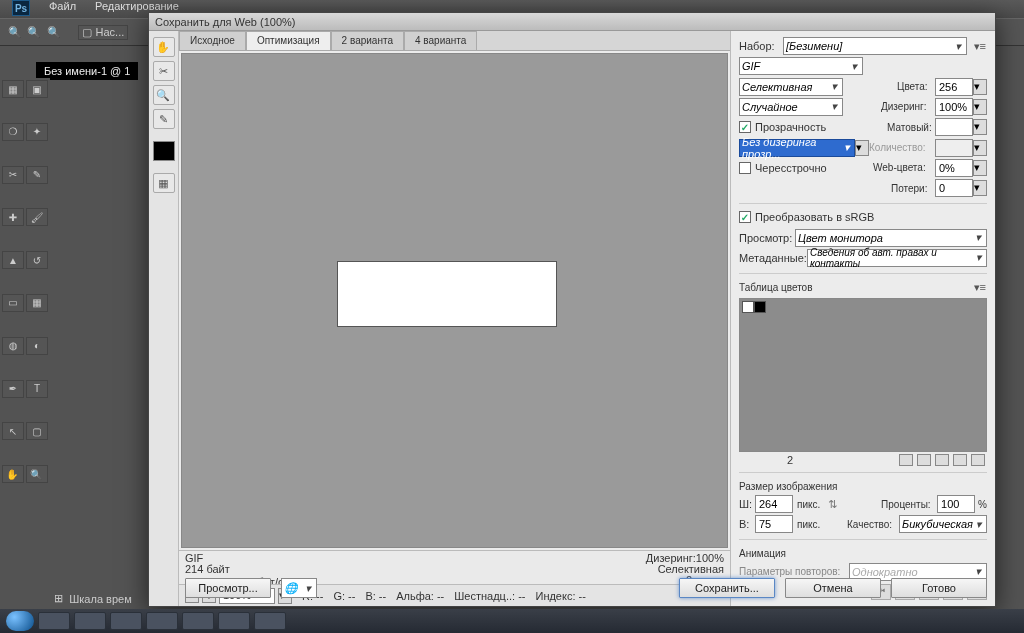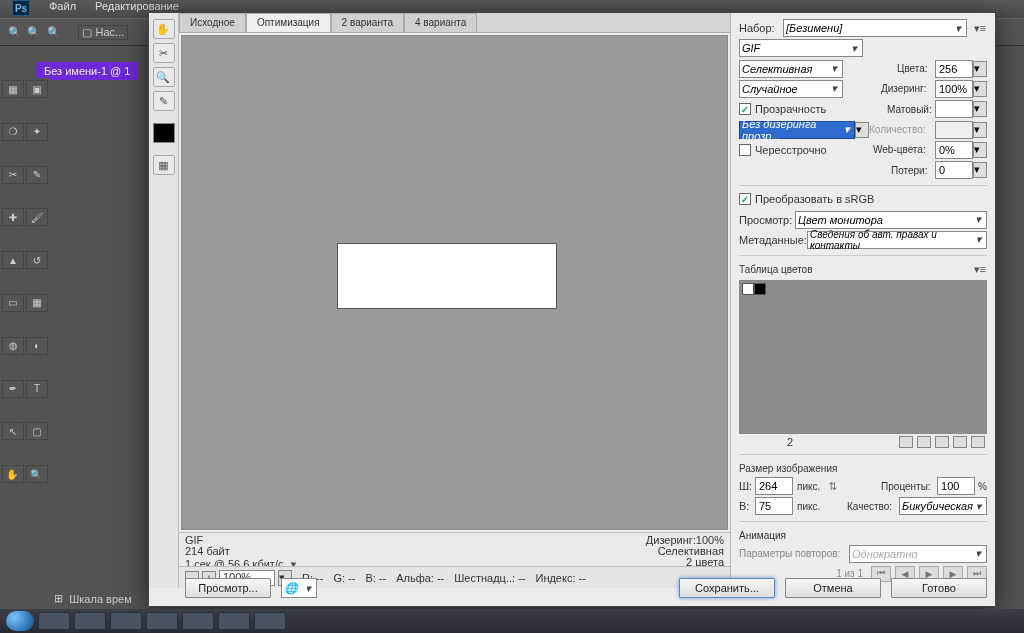--- a/index.html
+++ b/index.html
@@ -4,21 +4,21 @@
 <style>
 * { box-sizing: border-box; margin: 0; padding: 0; font-family: Tahoma, Arial, sans-serif; font-size: 11px; }
 body { background: #4a4a4a; width: 1024px; height: 633px; overflow: hidden; position: relative; }
 
 
 .ps-main { position: absolute; top: 0; left: 0; width: 1024px; height: 633px; background: #535353; }
 .ps-menubar { height: 18px; background: linear-gradient(#5a5a5a,#4a4a4a); display: flex; align-items: flex-start; color: #ddd; padding-left: 12px; gap: 19px; }
 .ps-logo { width: 18px; height: 16px; background: #0a2740; border: 1px solid #1d5a8a; color: #74b4e0; display: flex; align-items: center; justify-content: center; font-weight: bold; font-size: 10px; }
 .ps-menubar span { color: #ddd; cursor: default; }
 .ps-toolbar { position: absolute; top: 18px; left: 0; width: 1024px; height: 28px; background: #555; border-top: 1px solid #666; border-bottom: 1px solid #333; display: flex; align-items: center; gap: 6px; padding-left: 8px; color: #ccc; }
-.ps-doc-tab { position: absolute; top: 62px; left: 36px; color: #eee; background: #6d28d9; padding: 3px 8px; }
+.ps-doc-tab { position: absolute; top: 62px; left: 36px; color: #eee; background: #000000; padding: 3px 8px; }
 .ps-tools { position: absolute; top: 78px; left: 0; width: 50px; height: 430px; background: #535353; display: grid; grid-template-columns: 1fr 1fr; gap: 2px; padding: 2px; }
 .ps-tool { width: 22px; height: 18px; background: #555; border: 1px solid #444; color: #ccc; display: flex; align-items: center; justify-content: center; font-size: 10px; }
 .ps-taskbar { position: absolute; bottom: 0; left: 0; width: 1024px; height: 24px; background: linear-gradient(#3a3f48,#252a33); display: flex; align-items: center; gap: 4px; padding-left: 6px; }
 .tb-orb { width: 28px; height: 20px; border-radius: 10px; background: radial-gradient(circle at 30% 30%,#7ac1ff,#0a4d8a); }
 .tb-item { width: 32px; height: 18px; background: #4a5260; border: 1px solid #2a3039; border-radius: 2px; }
 
 
 .dialog { position: absolute; top: 12px; left: 148px; width: 848px; height: 595px; background: #ececec; border: 1px solid #444; box-shadow: 0 6px 24px rgba(0,0,0,.6); }
 .titlebar { height: 18px; background: linear-gradient(#d8d8d8,#bcbcbc); display: flex; align-items: center; padding-left: 6px; color: #333; border-bottom: 1px solid #999; }
 .dlg-body { display: flex; height: calc(100% - 18px); }
@@ -112,20 +112,23 @@
     <div class="ps-tool">✋</div>
     <div class="ps-tool">🔍</div>
   </div>
   <div style="position:absolute; bottom:28px; left:54px; color:#ccc; display:flex; align-items:center; gap:6px;">
     <span>⊞</span>
     <span>Шкала врем</span>
   </div>
 </div>
 
 <div class="dialog">
+  <div class="titlebar">
+    <span>Сохранить для Web (100%)</span>
+  </div>
   <div class="dlg-body">
 
     <div class="dlg-tools">
       <div class="dlg-tbtn">✋</div>
       <div class="dlg-tbtn">✂</div>
       <div class="dlg-tbtn">🔍</div>
       <div class="dlg-tbtn">✎</div>
       <div class="swatch-fg"></div>
       <div class="dlg-tbtn" style="margin-top:8px">▦</div>
     </div>

